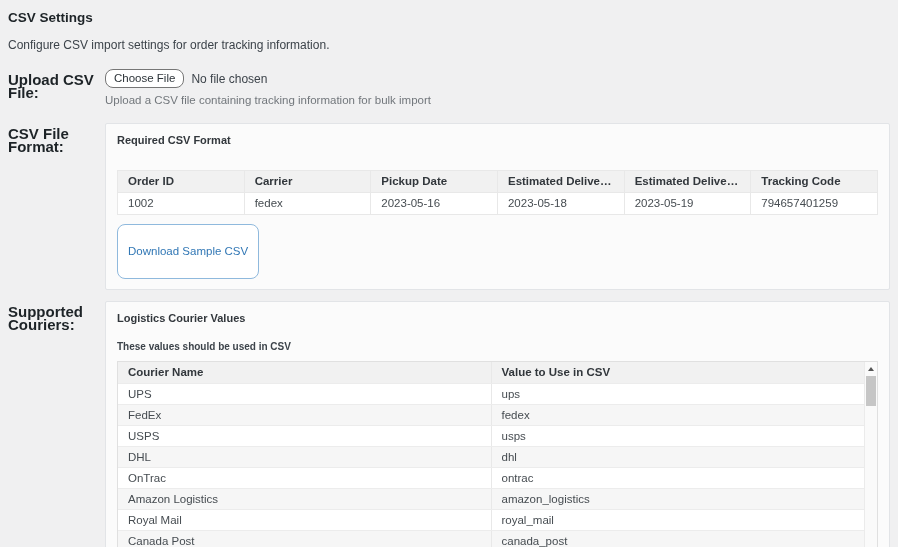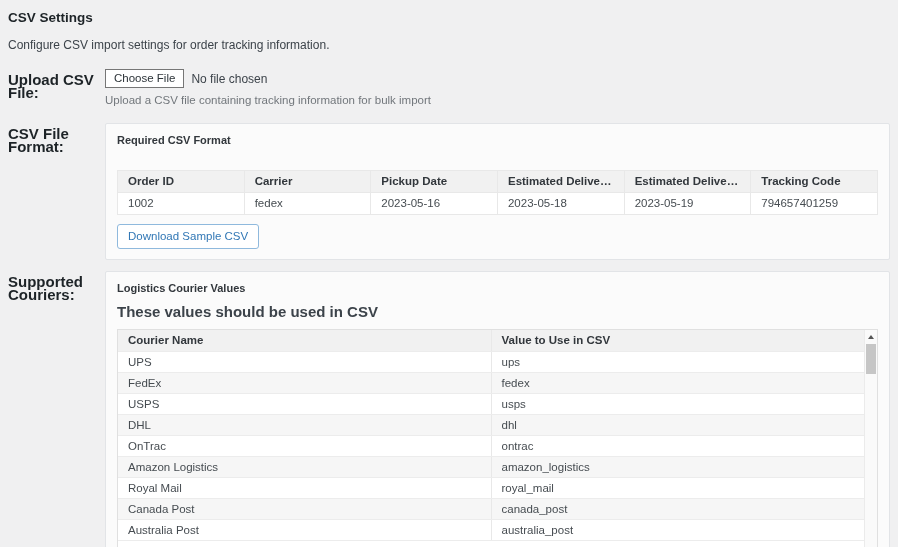--- a/index.html
+++ b/index.html
@@ -23,56 +23,56 @@
     font-size: 15px; font-weight: bold; color: #1d2327;
     padding-top: 4px; line-height: 13px;
   }
   .row-content { flex: 1 1 auto; min-width: 0; }
 
   
   .file-control { display: flex; align-items: center; }
   .choose-file-btn {
     font-family: "Liberation Sans", sans-serif;
     font-size: 11.5px; color: #2c3338;
-    background: #ffffff; border: 1px solid #767676; border-radius: 0;
+    background: #ffffff; border: 1px solid #767676; border-radius: 8px;
     padding: 2px 8px; line-height: 13px; cursor: pointer;
   }
   .file-status { font-size: 12px; color: #3c434a; margin-left: 7px; }
   .field-help { font-size: 11.5px; color: #72777c; margin-top: 6px; }
 
   
   .panel {
     background: #fbfbfb;
     border: 1px solid #e2e4e7;
     border-radius: 2px;
     padding: 10px 11px 10px 11px;
   }
   .panel-heading { font-size: 11px; font-weight: bold; color: #32373c; }
-  .panel-subheading { font-size: 15px; font-weight: bold; color: #3c434a; margin-top: 9px; }
+  .panel-subheading { font-size: 10px; font-weight: bold; color: #3c434a; margin-top: 17px; }
 
   
   table { border-collapse: collapse; width: 100%; table-layout: fixed; }
   th, td {
     font-size: 11.5px; text-align: left;
     padding: 4px 10px; line-height: 13px;
     color: #464c51; font-weight: normal;
     overflow: hidden; white-space: nowrap; text-overflow: ellipsis;
   }
   thead th { background: #f1f1f1; font-weight: bold; color: #32373c; }
 
   .format-table { margin-top: 24px; border: 1px solid #e0e0e0; background: #fff; }
   .format-table th, .format-table td { border: 1px solid #e8e8e8; }
   .format-table tbody tr:nth-child(even) td { background: #f6f6f6; }
 
   .download-btn {
     margin-top: 9px;
     font-family: "Liberation Sans", sans-serif;
     font-size: 11.5px; color: #3177b5;
-    background: #ffffff; border: 1px solid #8fb9dd; border-radius: 3px;
-    padding: 5px 10px; line-height: 13px; cursor: pointer;
+    background: #ffffff; border: 1px solid #8fb9dd; border-radius: 8px;
+    padding: 20px 10px; line-height: 13px; cursor: pointer;
   }
 
   
   .scrollbox {
     position: relative; margin-top: 9px; height: 238px;
     background: #ffffff; border: 1px solid #e0e0e0; overflow: hidden;
   }
   .courier-table { width: calc(100% - 13px); }
   .courier-table th, .courier-table td { border-bottom: 1px solid #ececec; }
   .courier-table th:nth-child(2), .courier-table td:nth-child(2) { border-left: 1px solid #e8e8e8; }

